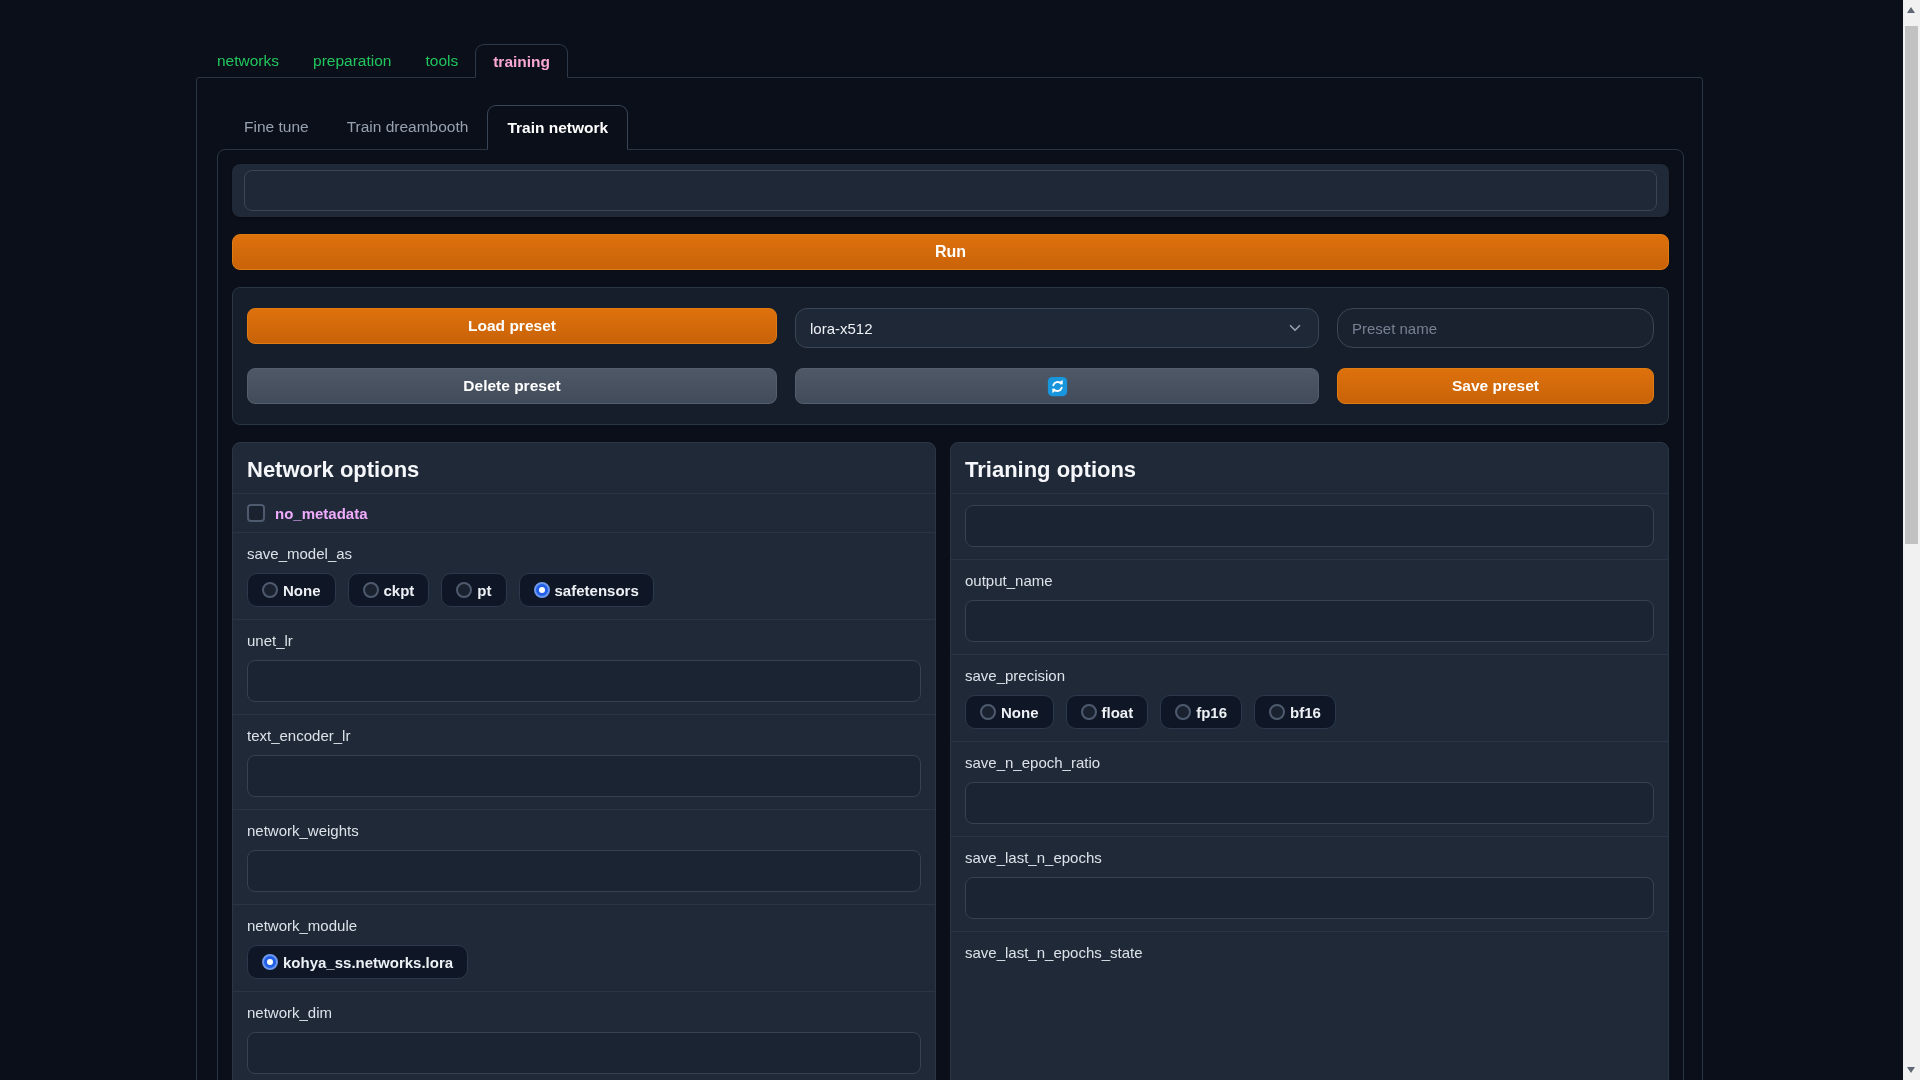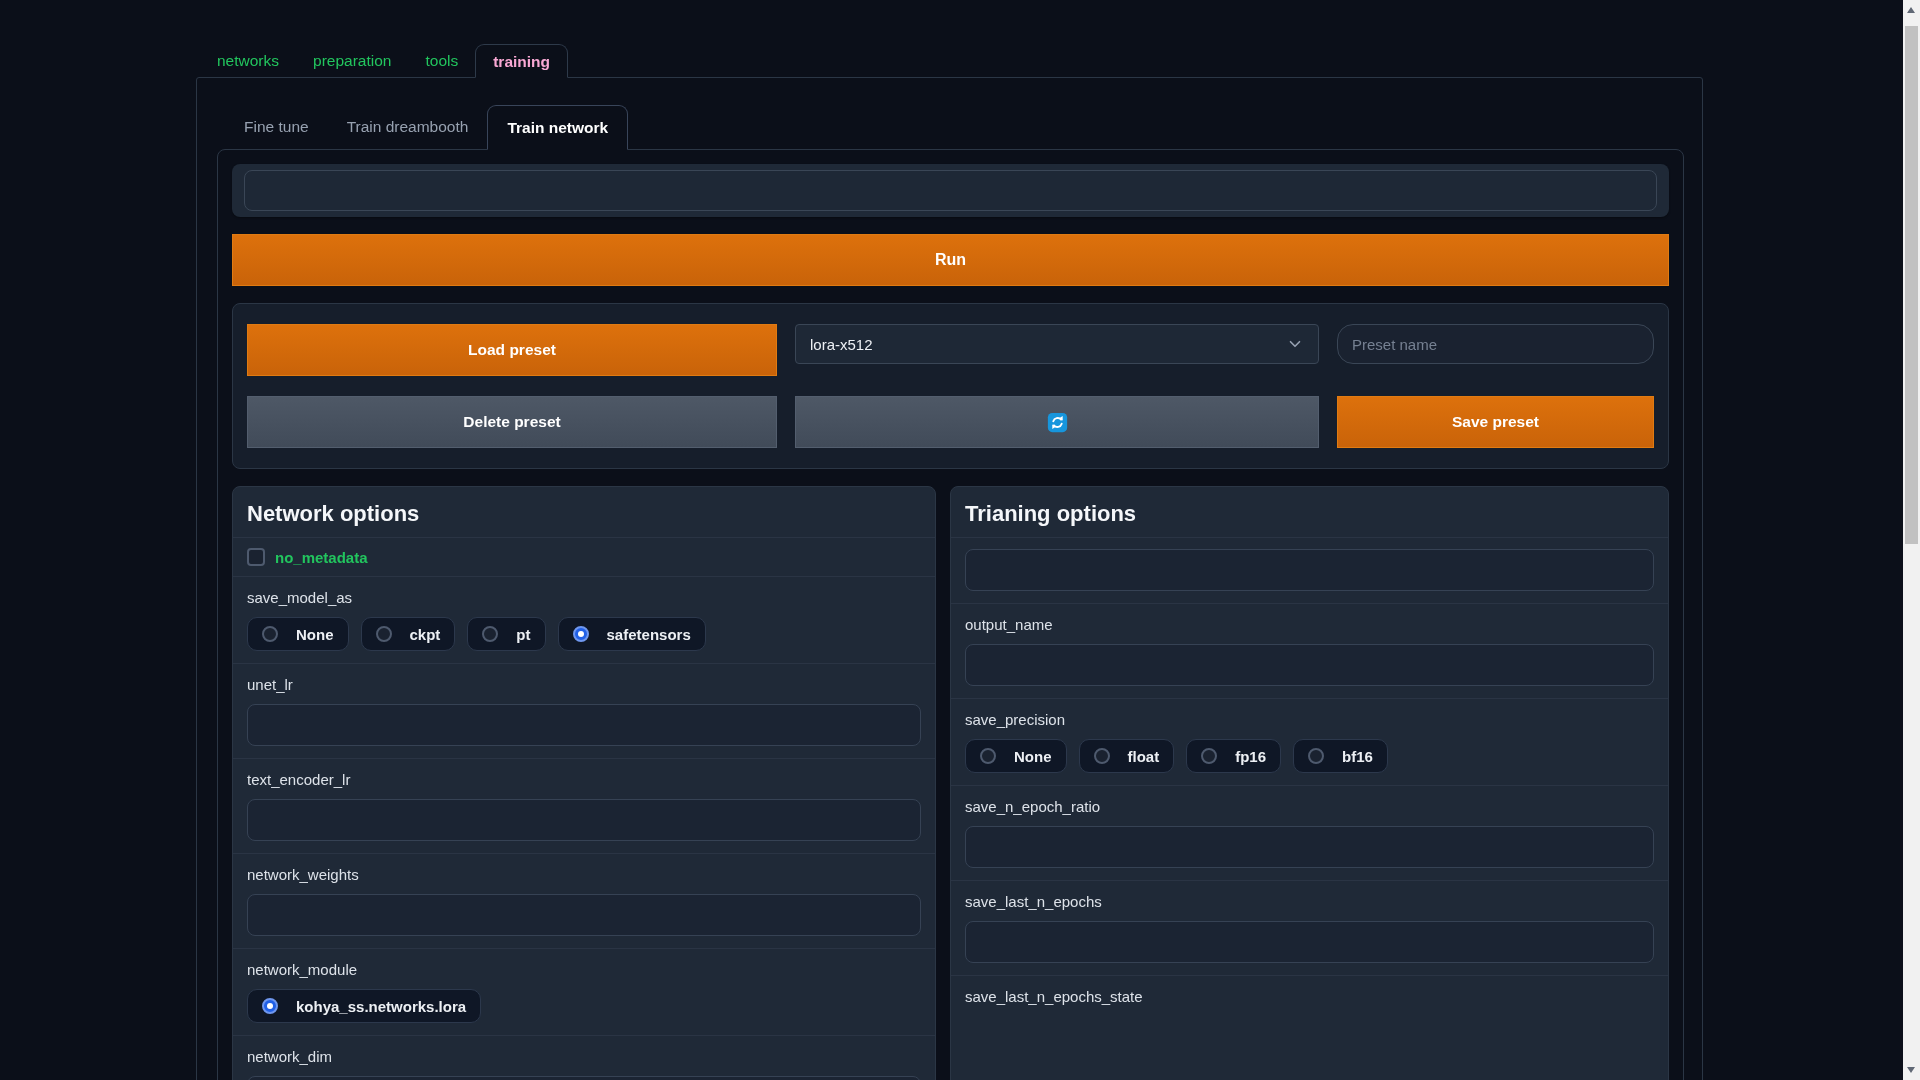--- a/index.html
+++ b/index.html
@@ -26,29 +26,29 @@
   
   .inner{position:absolute;left:20px;top:71px;width:1467px;height:960px;
         border:1px solid #2b3645;border-radius:8px;padding:14px;
         display:flex;flex-direction:column;gap:17px;}
 
   .command-box{height:53px;background:#1f2937;border-radius:8px;padding:6px 12px;flex:none;
         box-shadow:0 1px 2px rgba(0,0,0,.35);}
   .command-input{width:100%;height:41px;background:#1e2836;border:1px solid #3a4656;border-radius:8px;
         color:#eef1f5;font-size:15px;padding:0 12px;font-family:inherit;}
 
-  .btn{display:flex;align-items:center;justify-content:center;height:52px;border-radius:0;
+  .btn{display:flex;align-items:center;justify-content:center;height:36px;border-radius:8px;
         font-size:15.5px;font-weight:700;color:#ffffff;cursor:pointer;user-select:none;}
   .btn-orange{background:linear-gradient(180deg,#dd710c,#c96309);border:1px solid #e07b12;}
   .btn-gray{background:linear-gradient(180deg,#4e5866,#414b59);border:1px solid #535e6e;}
   .run-btn{flex:none;font-size:16px;}
 
   .preset-group{flex:none;background:#161e2b;border:1px solid #2b3645;border-radius:8px;
         padding:20px 14px;display:grid;grid-template-columns:530px 524px 1fr;gap:20px 18px;}
-  .dropdown{height:40px;background:#1e2836;border:1px solid #3a4656;border-radius:4px;
+  .dropdown{height:40px;background:#1e2836;border:1px solid #3a4656;border-radius:12px;
         display:flex;align-items:center;justify-content:space-between;padding:8px 14px;
         font-size:15px;color:#eef1f5;cursor:pointer;}
   .text-field{height:40px;width:100%;background:#1a2230;border:1px solid #3a4656;border-radius:16px;
         color:#eef1f5;font-size:15px;padding:0 14px;font-family:inherit;}
   .text-field::placeholder,.command-input::placeholder{color:#768192;}
   .refresh-glyph{display:flex;align-items:center;justify-content:center;}
 
   
   .panels{display:flex;gap:14px;flex:1;min-height:0;}
   .panel{background:#1f2937;border:1px solid #2b3645;border-radius:8px;overflow:hidden;}
@@ -57,24 +57,24 @@
   .panel > * + *{border-top:1px solid #2a3444;}
   .panel h2{margin:0;padding:14px 14px 11px;font-size:22px;line-height:25px;font-weight:700;color:#f5f7fa;}
 
   .sec{padding:11px 14px 12px;}
   .sec-label{display:block;font-size:15px;line-height:19px;color:#dde2e9;margin-bottom:10px;}
   .input{width:100%;height:42px;background:#1b2433;border:1px solid #364254;border-radius:8px;
         color:#eef1f5;font-size:15px;padding:0 12px;font-family:inherit;}
 
   .checkbox-row{display:flex;align-items:center;gap:10px;padding:10px 14px;}
   .cbox{width:18px;height:18px;border-radius:4px;border:2px solid #4e5a6e;background:#1a2230;cursor:pointer;flex:none;}
-  .cb-label{font-size:15px;color:#22c55e;font-weight:600;}
+  .cb-label{font-size:15px;color:#f0abfc;font-weight:600;}
 
   .radio-row{display:flex;gap:12px;}
-  .pill{display:inline-flex;align-items:center;gap:18px;height:34px;padding:0 14px;
+  .pill{display:inline-flex;align-items:center;gap:5px;height:34px;padding:0 14px;
         background:#0f1726;border:1px solid #2c384c;border-radius:10px;
         font-size:15px;font-weight:600;color:#edf0f4;cursor:pointer;}
   .rdot{width:16px;height:16px;border-radius:50%;border:2px solid #4e5a6e;background:#1a2230;flex:none;}
   .pill.selected .rdot{background:#2160e6;border:2px solid #6f97ee;position:relative;}
   .pill.selected .rdot::after{content:"";position:absolute;left:50%;top:50%;transform:translate(-50%,-50%);
         width:6px;height:6px;border-radius:50%;background:#ffffff;}
 
   
   .scrollbar{position:absolute;right:0;top:0;width:17px;height:1080px;background:#f1f1f1;z-index:20;}
   .sb-thumb{position:absolute;left:2px;width:13px;top:26px;height:518px;background:#c1c1c1;cursor:pointer;}

